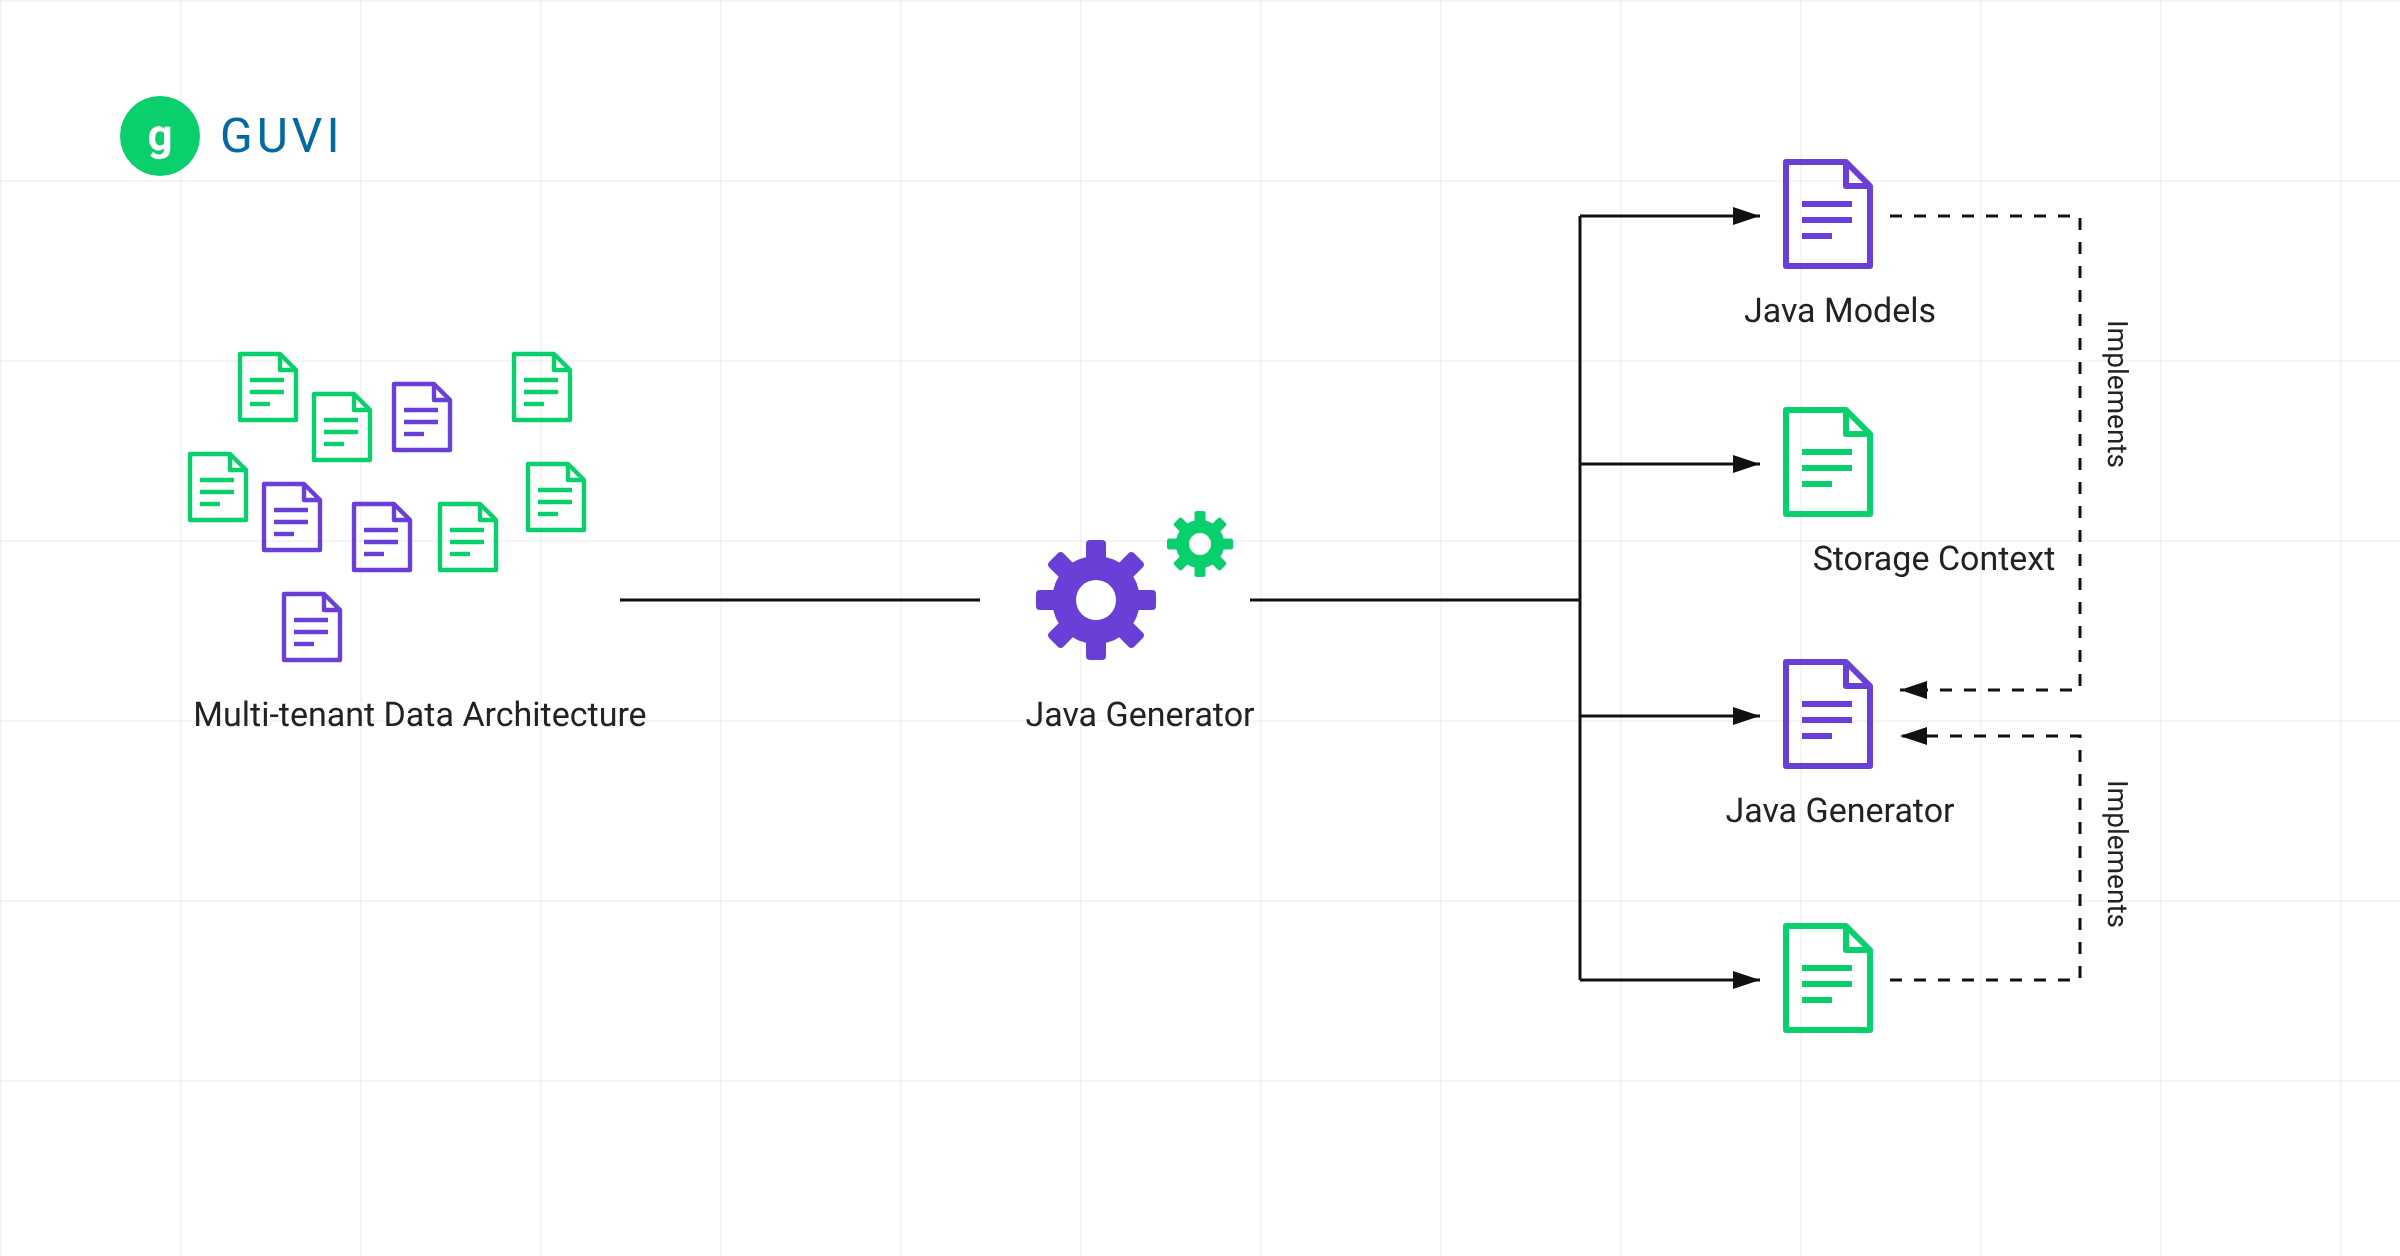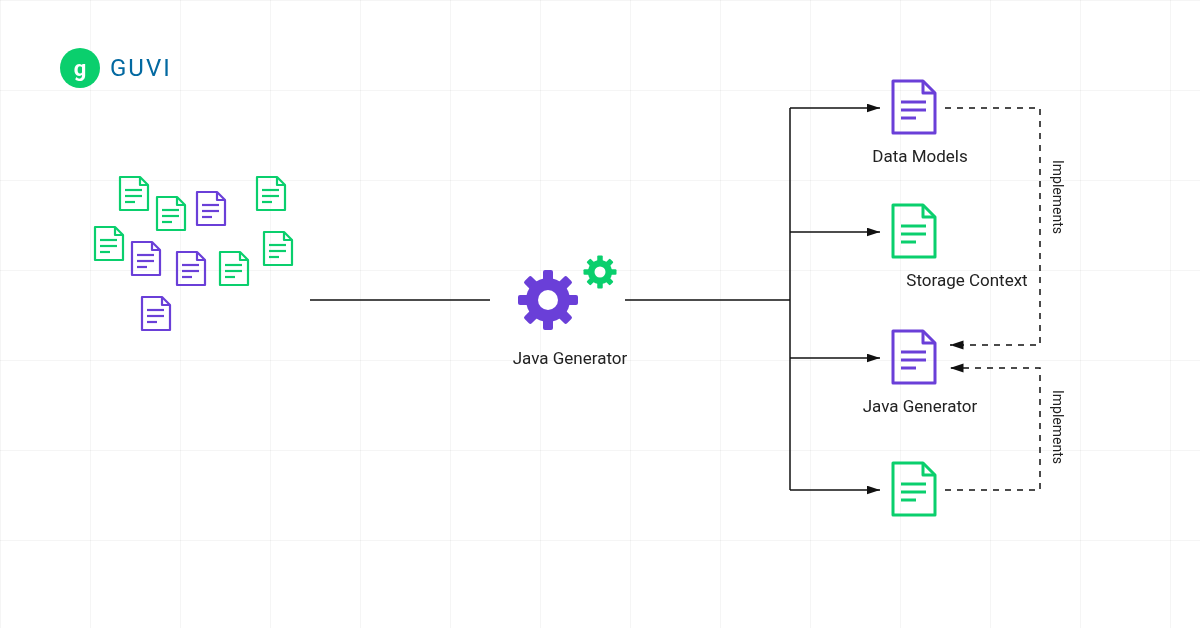--- a/index.html
+++ b/index.html
@@ -186,22 +186,23 @@
       </g>
     <g stroke="#0ACF6D">
         <use href="#docL" x="890" y="460"></use>
       </g>
 
     <path d="M945 108 H1040 V345 H950" fill="none" stroke="#111" stroke-width="1.5" stroke-dasharray="6 6" marker-end="url(#arrowDash)"></path>
 
     <path d="M945 490 H1040 V368 H950" fill="none" stroke="#111" stroke-width="1.5" stroke-dasharray="6 6" marker-end="url(#arrowDash)"></path>
   </svg>
 
+  <div class="node-label" style="left:80px; top:348px; width:260px;">Multi-tenant Data Architecture</div>
   <div class="node-label" style="left:495px; top:348px; width:150px;">Java Generator</div>
 
-  <div class="node-label" style="left:850px; top:146px; width:140px;">Data Models</div>
+  <div class="node-label" style="left:850px; top:146px; width:140px;">Java Models</div>
   <div class="node-label" style="left:897px; top:270px; width:140px;">Storage Context</div>
   <div class="node-label" style="left:850px; top:396px; width:140px;">Java Generator</div>
 
   <div class="vertical-label" style="left:1050px; top:160px;">Implements</div>
   <div class="vertical-label" style="left:1050px; top:390px;">Implements</div>
 
 </div>
 
 </body></html>

